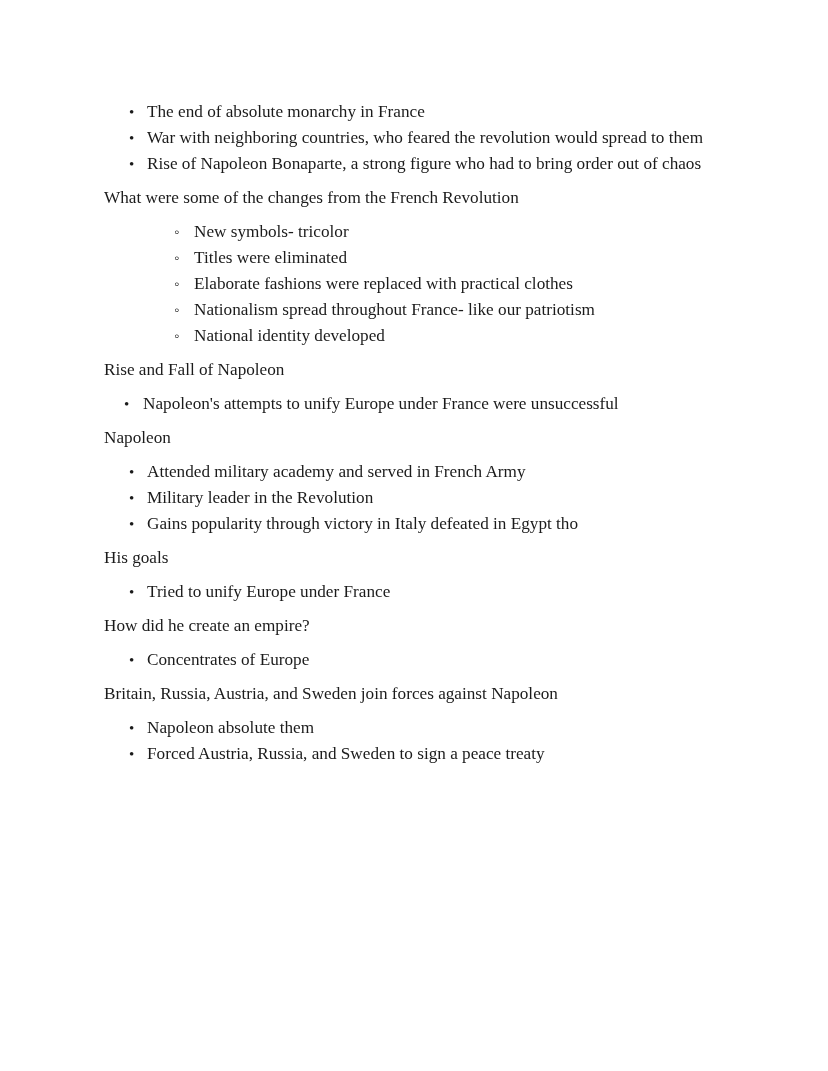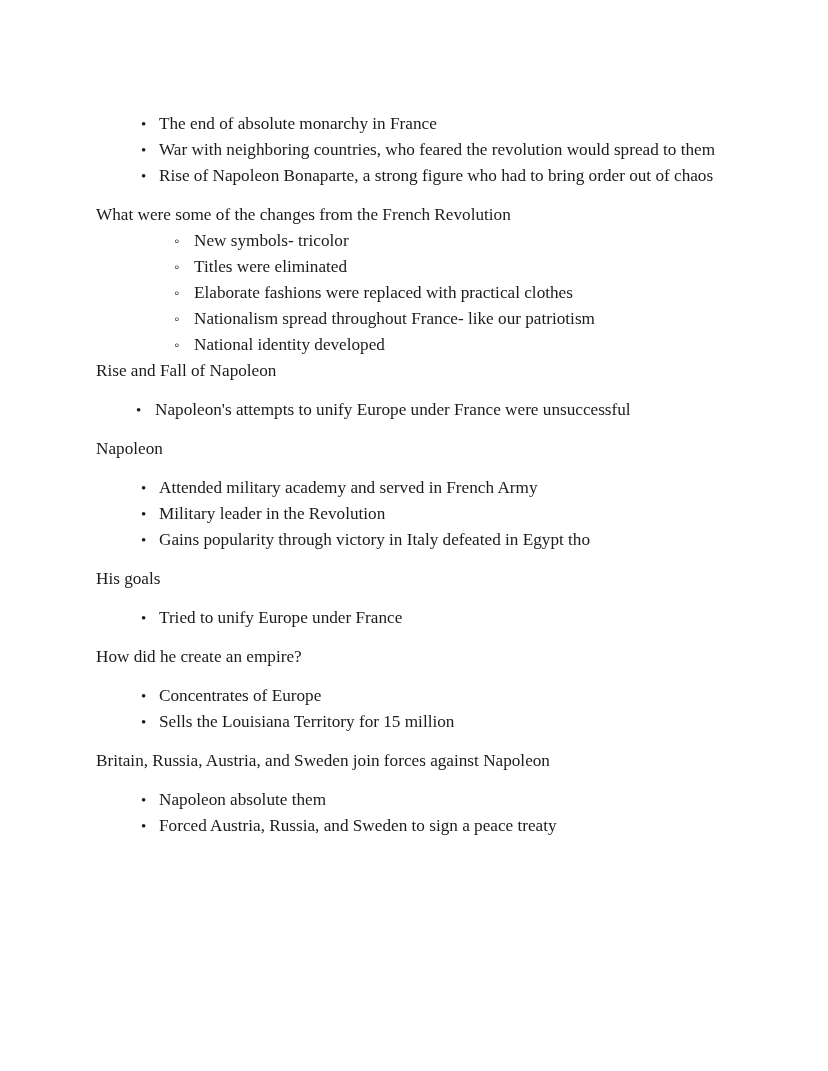--- a/index.html
+++ b/index.html
@@ -26,29 +26,29 @@
   }
 
   .doc-body {
     width: 638px;
     font-size: 17.2px;
     line-height: 26px;
   }
 
   
   .lead-line {
-    margin: 0;
+    margin: 8px;
     padding: 0;
     text-indent: 0;
   }
 
   
   ul.level1 {
     list-style: none;
-    margin: 13px;
+    margin: 1px;
     padding: 0;
   }
   ul.level1 > li {
     position: relative;
     margin: 0;
     padding-left: 50px;   
     text-indent: 0;
   }
   ul.level1 > li::before {
     content: "\2022";
@@ -165,23 +165,20 @@
         <span>Tried to unify Europe under France</span>
       </li>
     </ul>
 
     <p class="lead-line">How did he create an empire?</p>
 
     <ul class="level1">
       <li>
         <span>Concentrates of Europe</span>
       </li>
-      <li>
-        <span>Sells the Louisiana Territory for 15 million</span>
-      </li>
     </ul>
 
     <p class="lead-line">Britain, Russia, Austria, and Sweden join forces against Napoleon</p>
 
     <ul class="level1">
       <li>
         <span>Napoleon absolute them</span>
       </li>
       <li>
         <span>Forced Austria, Russia, and Sweden to sign a peace treaty</span>

